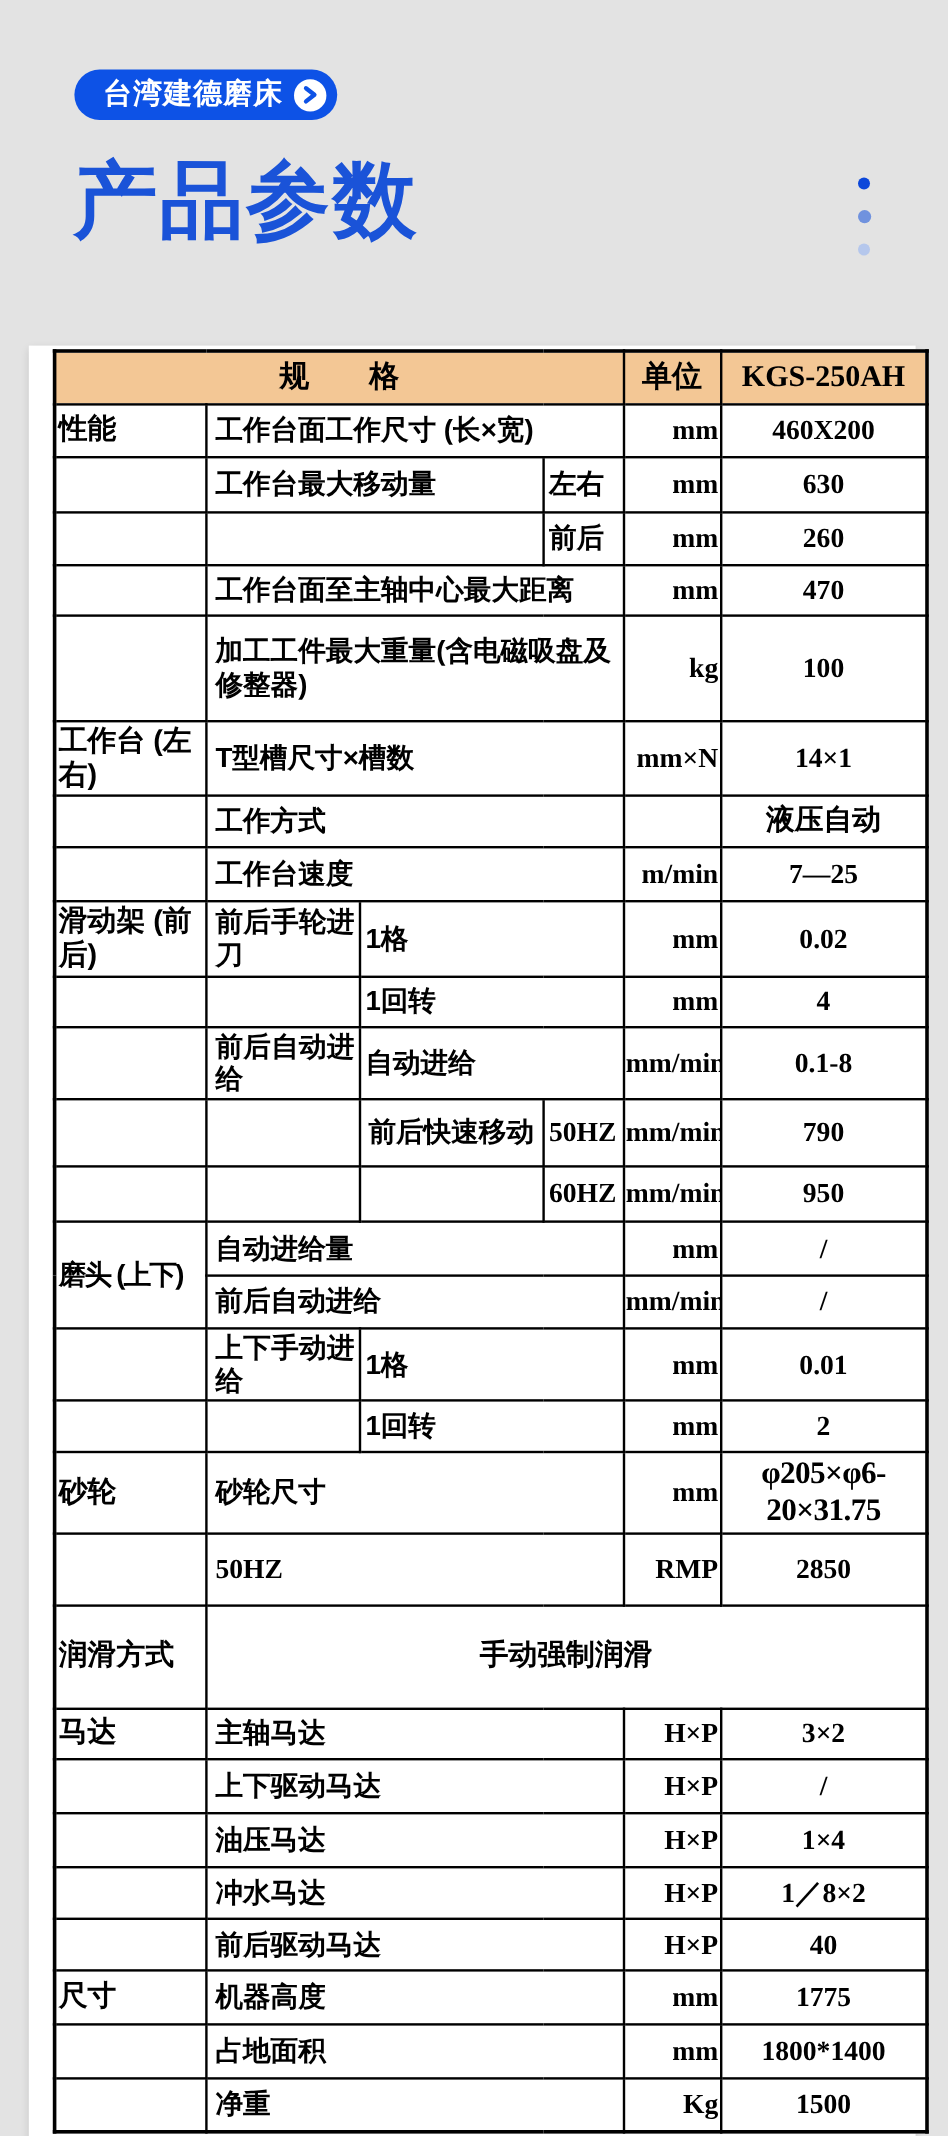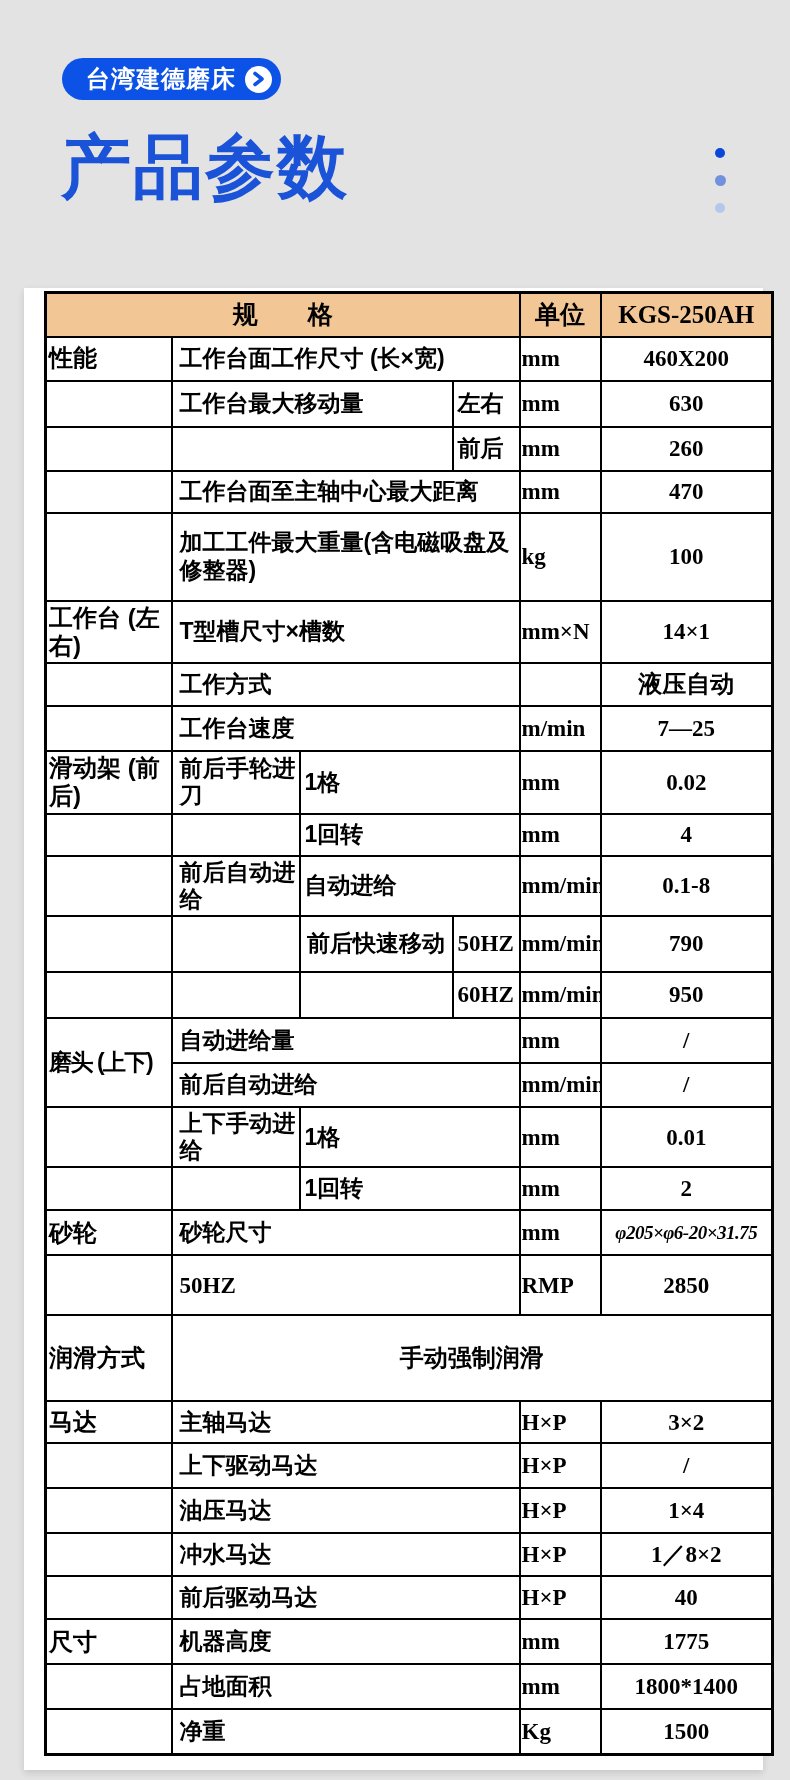--- a/index.html
+++ b/index.html
@@ -62,28 +62,28 @@
   }
   .lat{font-family:"Liberation Serif","DejaVu Serif",serif;}
   .cat{text-align:left;font-weight:700;font-size:24px;padding:2px 2px;}
   .tight{letter-spacing:-1.5px;font-size:23px;}
   .spec{text-align:left;font-weight:700;font-size:23px;padding-left:7px;}
   .just{text-align:justify;text-justify:inter-character;text-align-last:left;}
   .ctr{text-align:center;padding-left:3px;}
   .sub{text-align:left;font-weight:700;font-size:23px;padding-left:4px;}
   .unit{
     font-family:"Liberation Serif","DejaVu Serif",serif;
-    font-weight:700;font-size:23px;text-align:left;padding:2px 1px;
+    font-weight:700;font-size:23px;text-align:right;padding:2px 1px;
   }
   .val{
     font-family:"Liberation Serif","DejaVu Serif",serif;
     font-weight:700;font-size:23px;text-align:center;padding:2px 1px;
   }
   .cn{font-family:"Liberation Sans","DejaVu Sans",sans-serif;font-size:24px;}
-  .sm{font-size:19px;letter-spacing:-0.5px;font-style:italic;}
+  .sm{font-size:26px;letter-spacing:-0.5px;}
 </style>
 </head>
 <body>
 
 <div class="badge">
   <span class="badge-label">台湾建德磨床</span>
   <span class="badge-arrow">
     <svg width="13" height="16" viewBox="0 0 13 16" aria-hidden="true">
       <polyline points="3,2.5 10,8 3,13.5" fill="none" stroke="#0d52e6" stroke-width="3.6" stroke-linecap="round" stroke-linejoin="round"></polyline>
     </svg>

